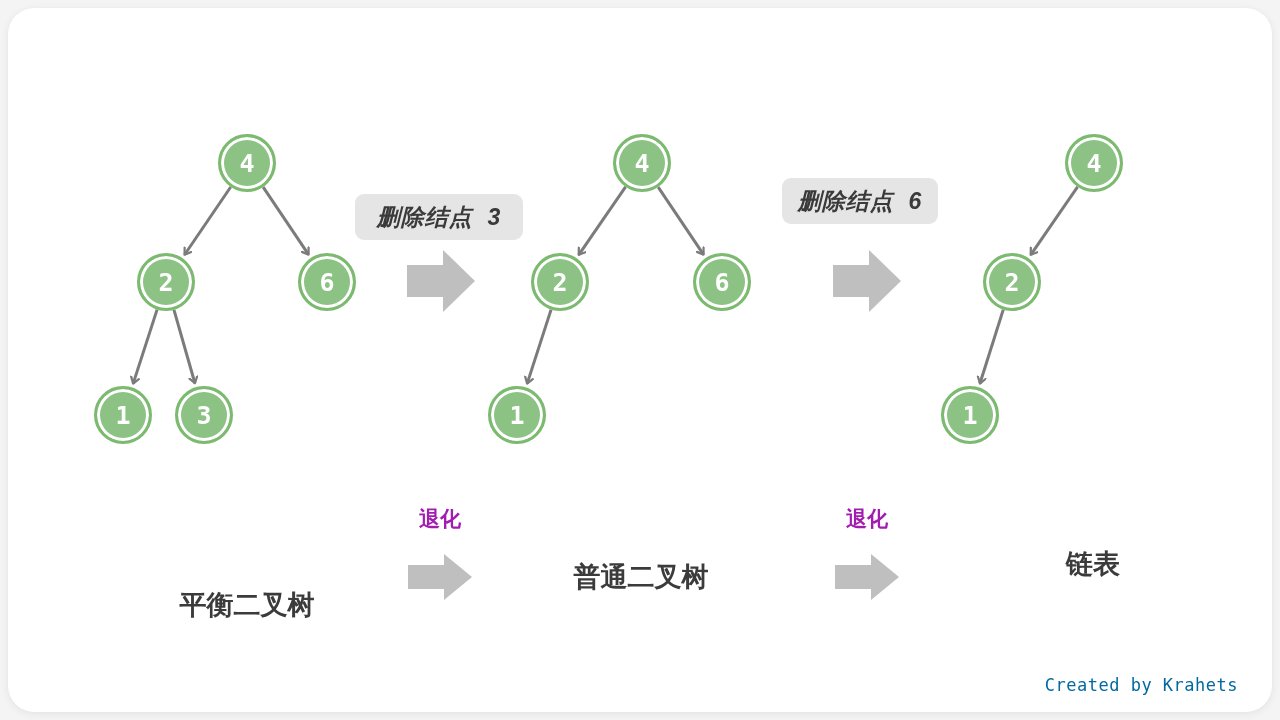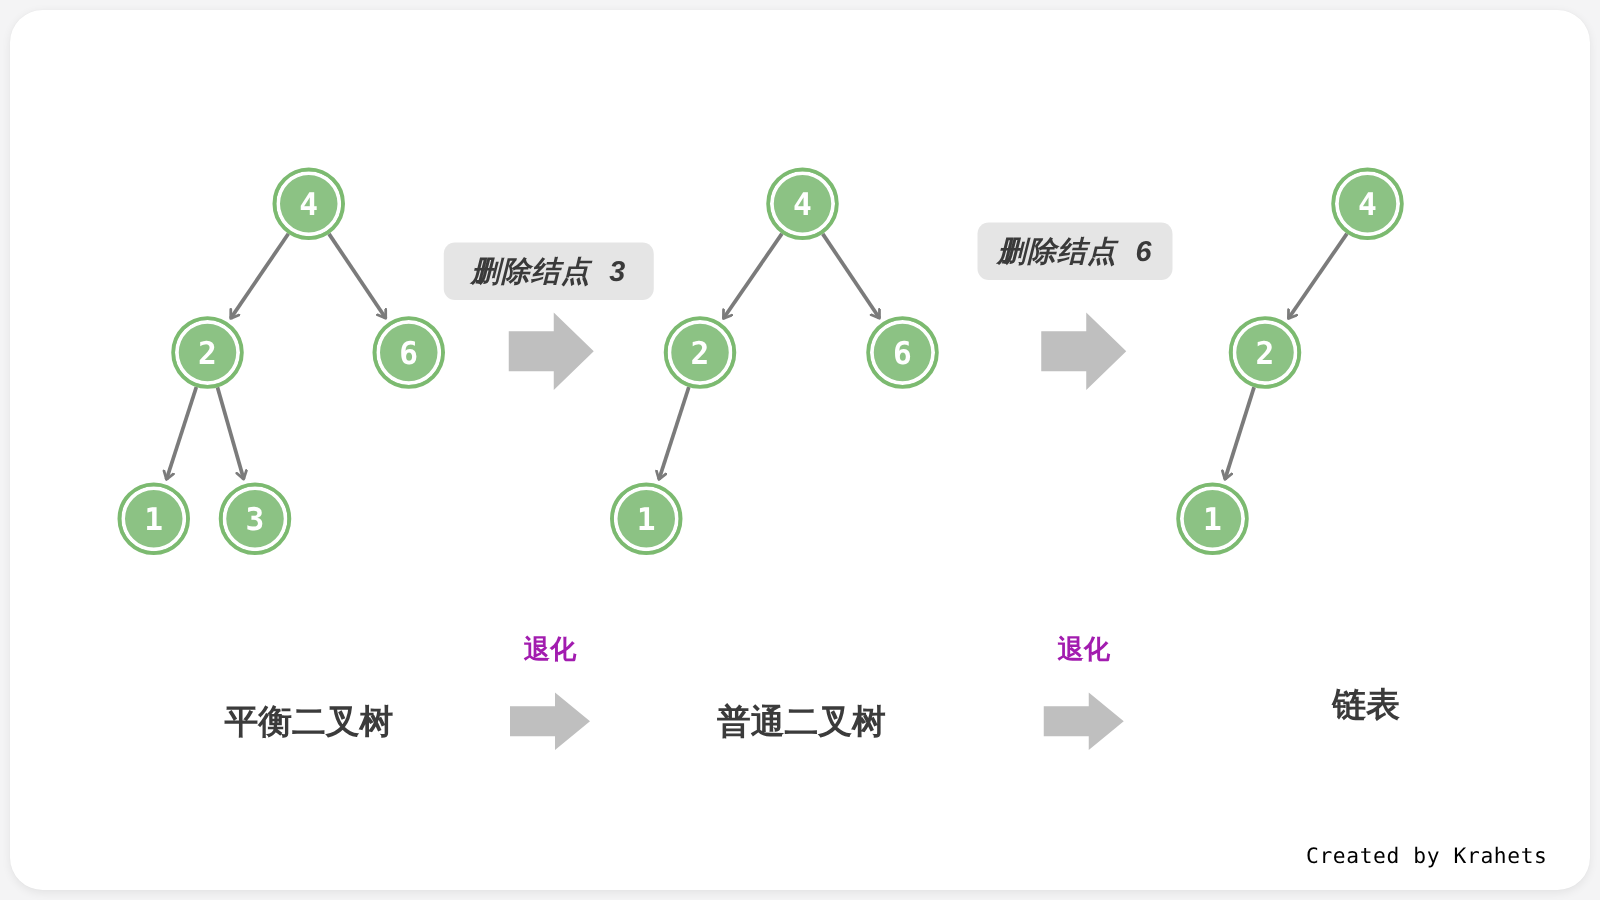--- a/index.html
+++ b/index.html
@@ -34,21 +34,21 @@
   .caption{
     position:absolute;transform:translate(-50%,-50%);
     color:#3b3b3b;font-size:27px;font-weight:700;white-space:nowrap;
   }
   .degrade-label{
     position:absolute;transform:translate(-50%,-50%);
     color:#a21caf;font-size:21px;font-weight:700;white-space:nowrap;
   }
   .watermark{
     position:absolute;right:42px;bottom:25px;
-    color:#000000;font-size:17px;letter-spacing:0.5px;
+    color:#0369a1;font-size:17px;letter-spacing:0.5px;
     font-family:"DejaVu Sans Mono",monospace;
     margin-left:36px;
   }
 </style>
 </head>
 <body>
 
 <div id="stage">
   <div id="card"></div>
 
@@ -86,21 +86,21 @@
       <div class="node" style="left: 613px; top: 134px;">4</div>
       <div class="node" style="left: 531px; top: 253px;">2</div>
       <div class="node" style="left: 693px; top: 253px;">6</div>
       <div class="node" style="left: 488px; top: 386px;">1</div>
       <div class="node" style="left: 1065px; top: 134px;">4</div>
       <div class="node" style="left: 983px; top: 253px;">2</div>
       <div class="node" style="left: 941px; top: 386px;">1</div>
     </div>
 
   <div id="label-layer">
-    <div class="caption" style="left: 247px; top: 577px;">平衡二叉树</div>
+    <div class="caption" style="left: 247px; top: 605px;">平衡二叉树</div>
     <div class="caption" style="left: 641px; top: 577px; text-align: right;">普通二叉树</div>
     <div class="caption" style="left: 1093px; top: 564px;">链表</div>
     <div class="degrade-label" style="left: 440px; top: 519px;">退化</div>
     <div class="degrade-label" style="left: 867px; top: 519px;">退化</div>
     <div class="watermark">Created by Krahets</div>
   <div class="step-box" style="left: 355px; top: 194px; width: 168px; height: 46px;">删除结点  3</div>
       <div class="step-box" style="left: 782px; top: 178px; width: 156px; height: 46px;">删除结点  6</div>
     </div>
 </div>
 

